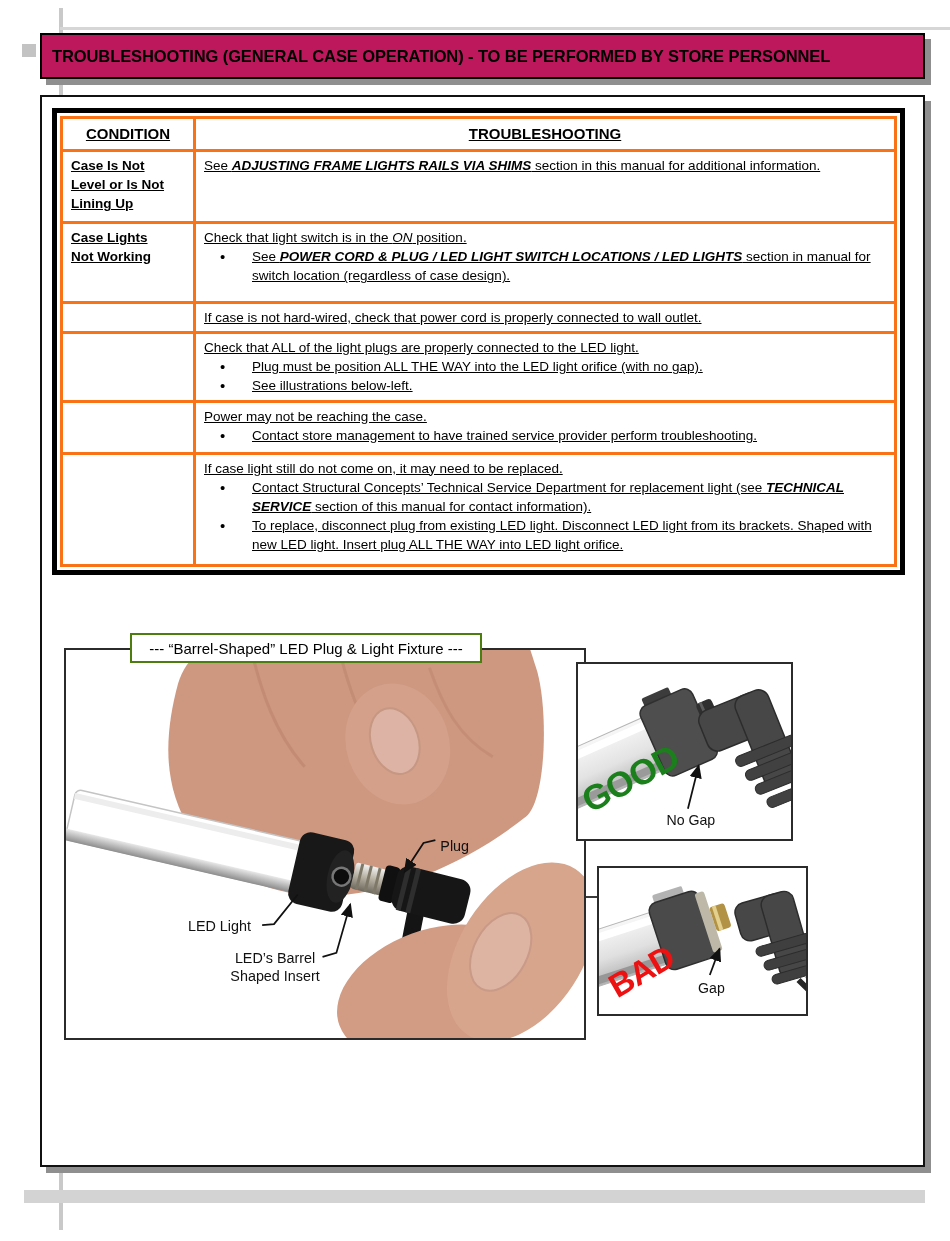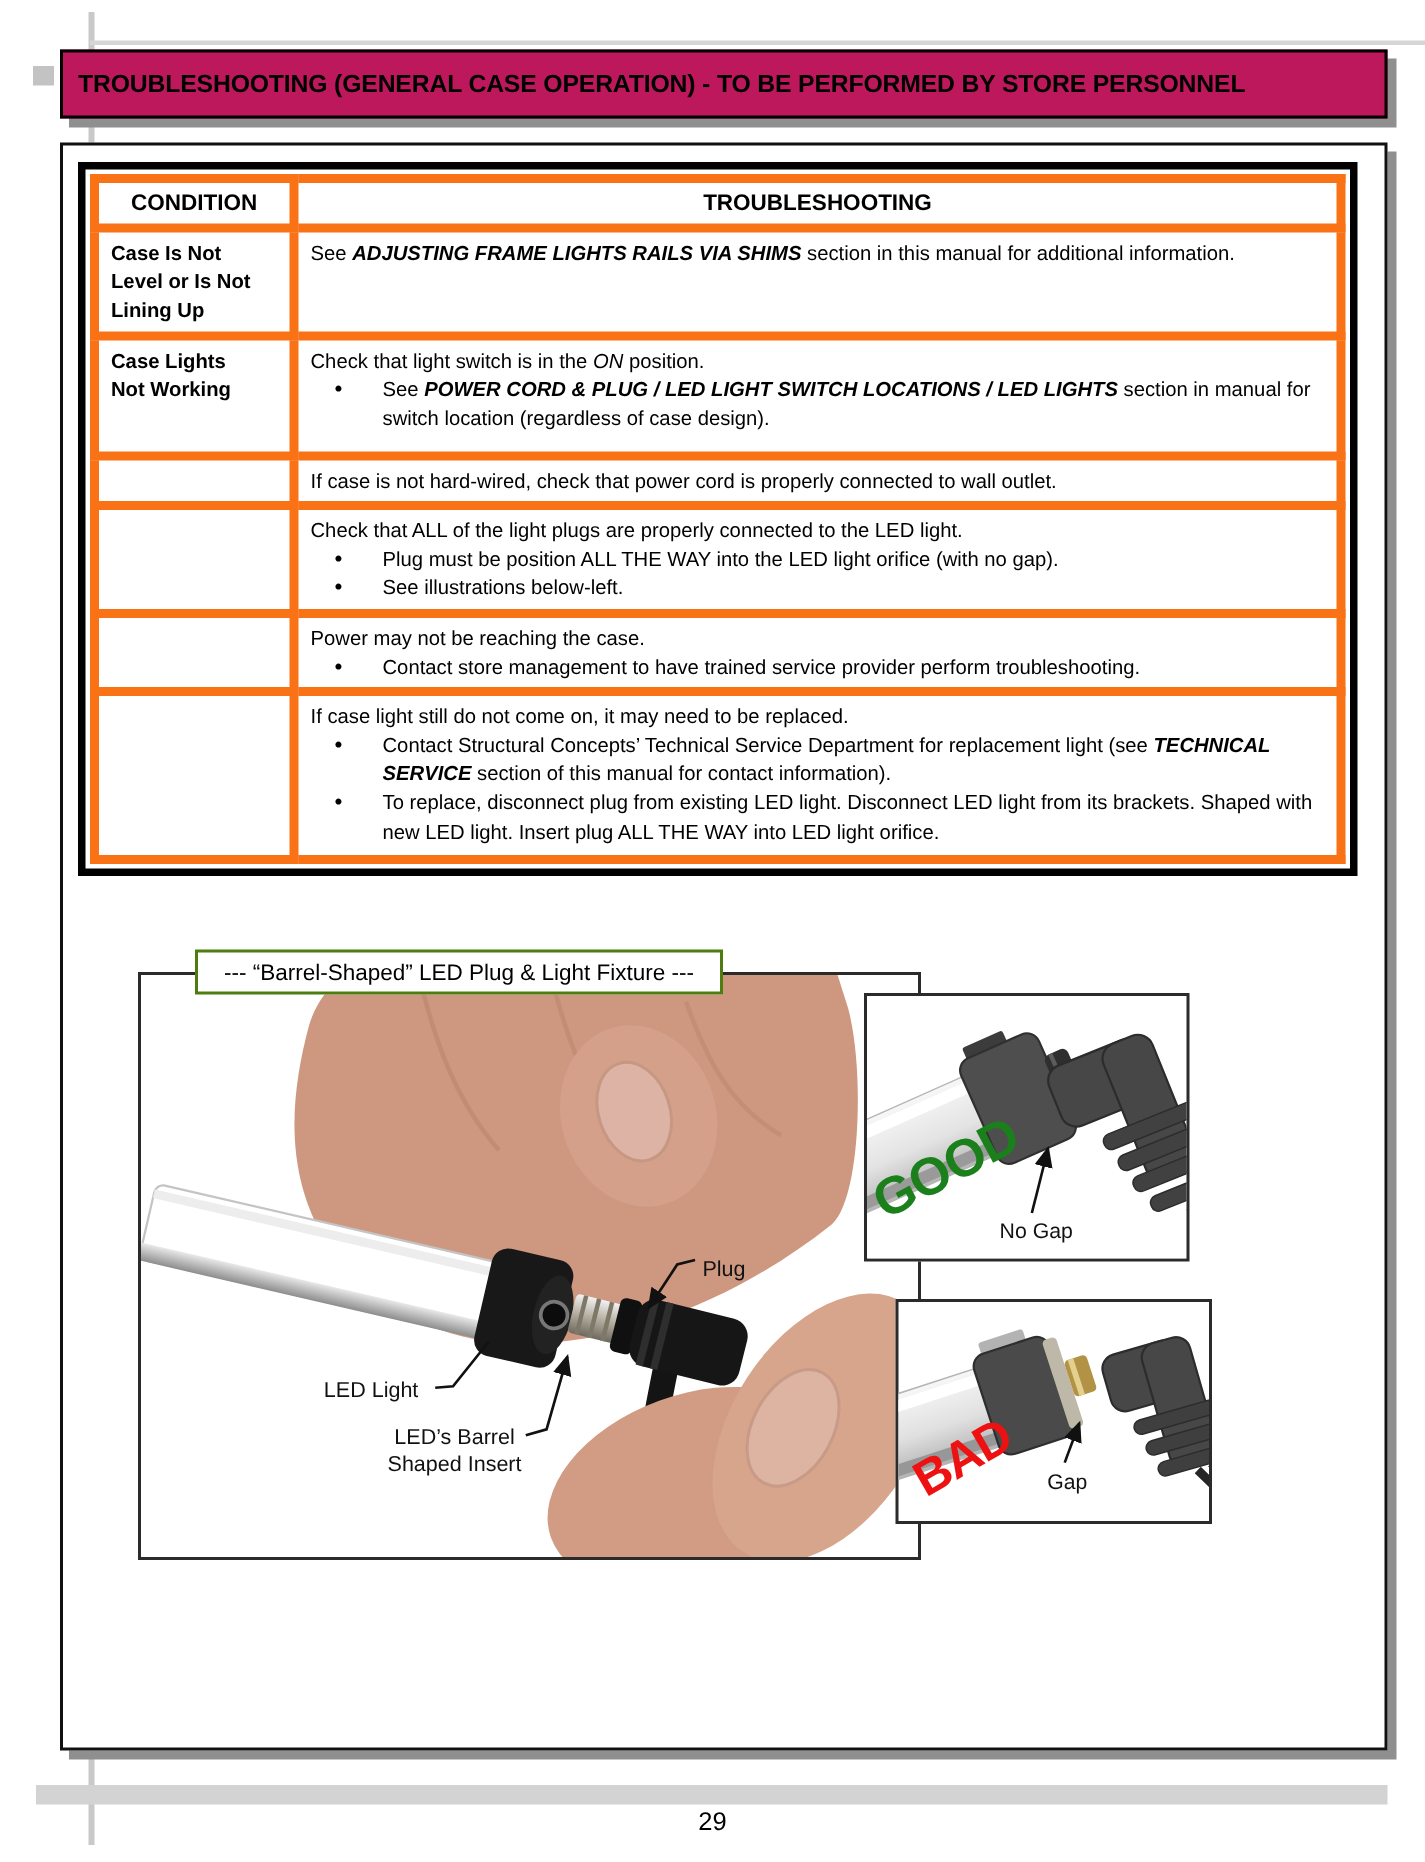--- a/index.html
+++ b/index.html
@@ -18,40 +18,40 @@
     display:flex;align-items:center;padding-left:10px;}
   .header-box h1{margin:0;font-size:16.5px;font-weight:bold;letter-spacing:-0.1px;white-space:nowrap;}
 
   
   .content-box{position:absolute;left:40px;top:95px;width:885px;height:1072px;background:#fff;
     border:2px solid #111;box-sizing:border-box;box-shadow:6px 6px 0 0 #8f8f8f;z-index:1;}
 
   
   .table-wrap{position:absolute;left:10px;top:11px;width:853px;border:5px solid #000;padding:3px;box-sizing:border-box;background:#fff;}
   table.ts{width:100%;border-collapse:collapse;table-layout:fixed;}
-  table.ts th, table.ts td{border:6px solid #f97316;vertical-align:top;font-size:13.5px;line-height:1.42;
-    padding:4px 8px;box-sizing:border-box;}
+  table.ts th, table.ts td{border:3px solid #f97316;vertical-align:top;font-size:13.5px;line-height:1.42;
+    padding:4px 8px;box-sizing:border-box;text-decoration:underline;}
   table.ts th{height:33px;text-align:center;vertical-align:middle;font-size:15px;font-weight:bold;padding:2px;}
   col.c-cond{width:133px;}
   td.cond{font-weight:bold;white-space:pre-line;}
   tbody tr:nth-child(1) td{height:72px;}
   tbody tr:nth-child(2) td{height:80px;margin-top:24px;}
   tbody tr:nth-child(3) td{height:29px;}
   tbody tr:nth-child(4) td{height:66px;}
   tbody tr:nth-child(5) td{height:52px;}
   tbody tr:nth-child(6) td{height:112px;}
   .blk{margin:0;}
   .blk.bullet{position:relative;padding-left:48px;}
   .blk.bullet::before{content:"\2022";position:absolute;left:16px;top:-1px;font-size:15px;}
   .bi{font-weight:bold;font-style:italic;}
   .it{font-style:italic;}
 
   
   .fig-box{position:absolute;background:#fff;border:2px solid #2b2b2b;box-sizing:border-box;}
-  .fig-main{left:50px;top:551px;width:522px;height:392px;z-index:2;text-align:right;}
+  .fig-main{left:22px;top:551px;width:522px;height:392px;z-index:2;text-align:right;}
   .fig-good{left:534px;top:565px;width:217px;height:179px;z-index:2;}
   .fig-bad{left:555px;top:769px;width:211px;height:150px;z-index:2;}
   .caption-box{position:absolute;left:88px;top:536px;width:352px;height:30px;background:#fff;
     border:2px solid #4d7c0f;box-sizing:border-box;z-index:4;display:flex;align-items:center;justify-content:center;}
   .caption-box span{font-size:15px;white-space:nowrap;}
   .conn{position:absolute;height:0;border-top:2px solid #3a3a3a;z-index:1;}
   .conn1{left:491px;top:680px;width:45px;}
   .conn2{left:491px;top:799px;width:66px;}
   .fig-box svg{display:block;width:100%;height:100%;}
   text.lab{font-family:"Liberation Sans",sans-serif;font-size:14.5px;fill:#111;}
@@ -283,14 +283,13 @@
           <path d="M44,72 L66,110 M54,70 L78,106" stroke="#262626" stroke-width="6" fill="none"></path>
         </g>
         <text class="stamp" transform="translate(18,134) rotate(-30)" font-size="34" letter-spacing="-1" fill="#ee1111">BAD</text>
         <path d="M113,110 L123,83" fill="none" stroke="#111" stroke-width="1.8" marker-end="url(#ah3)"></path>
         <text class="lab" x="101" y="128">Gap</text>
       </svg>
     </div>
 
   </div>
 
-  <div class="page-number">29</div>
 </div>
 
 </body></html>

